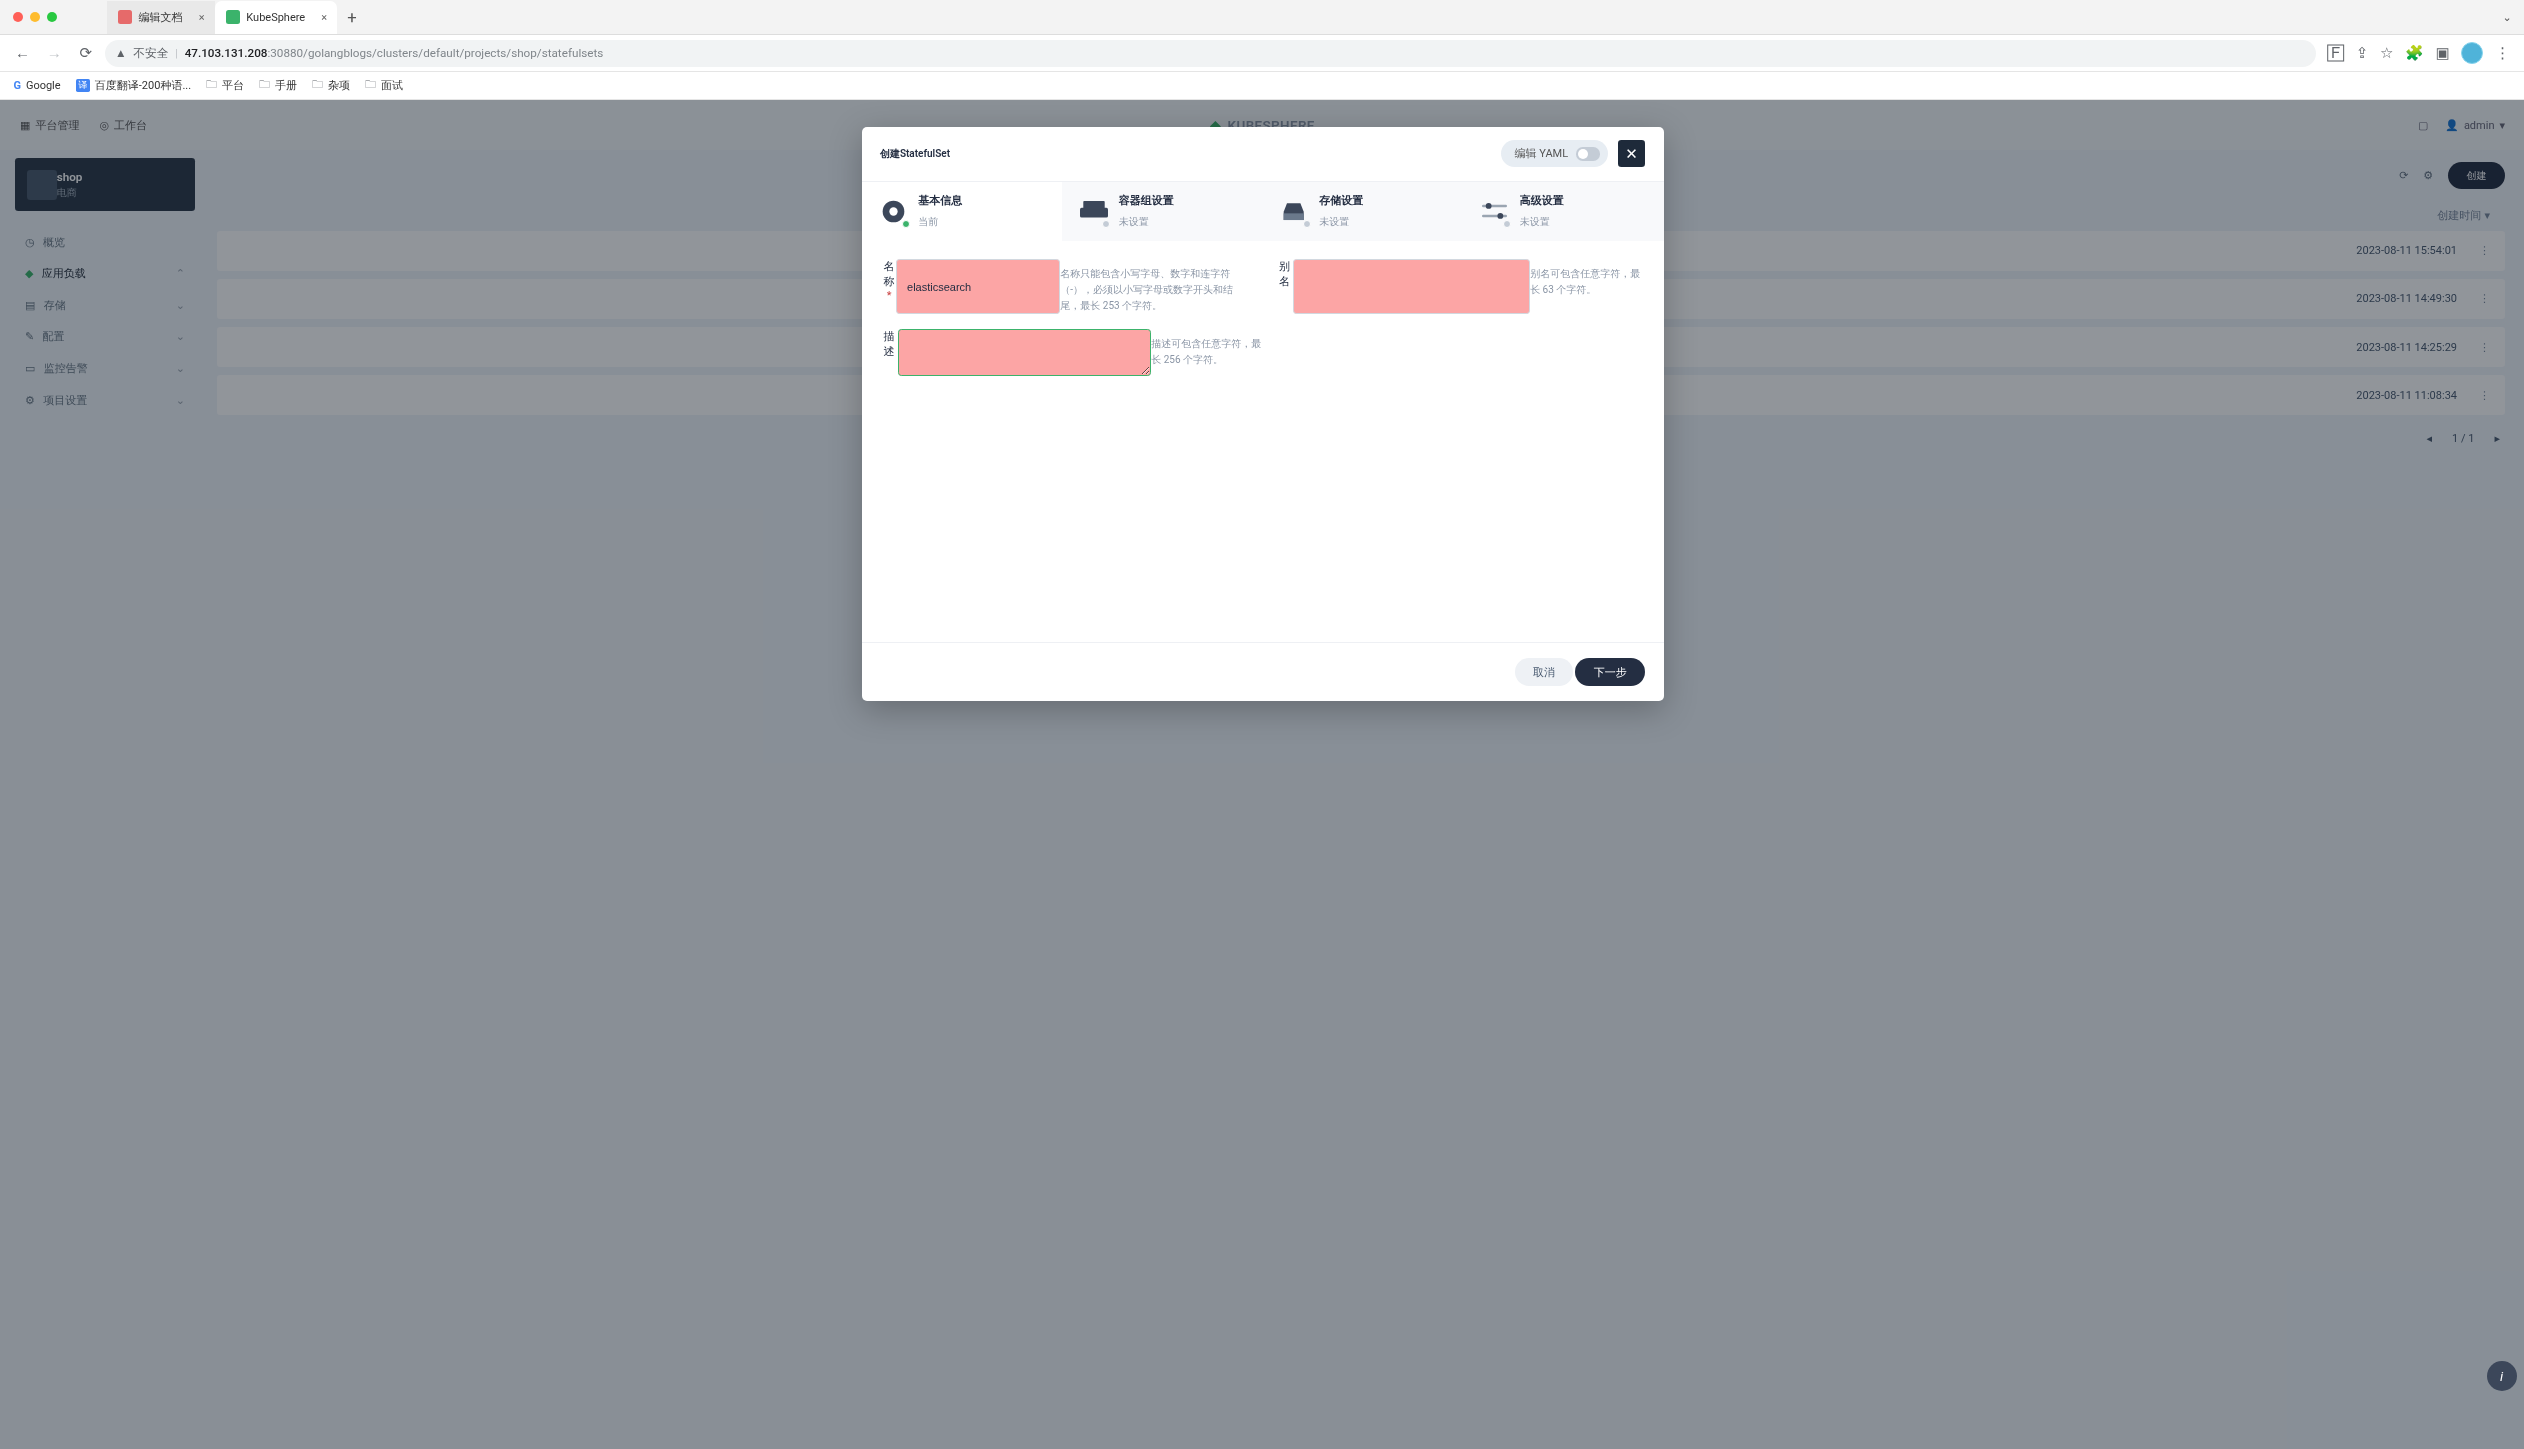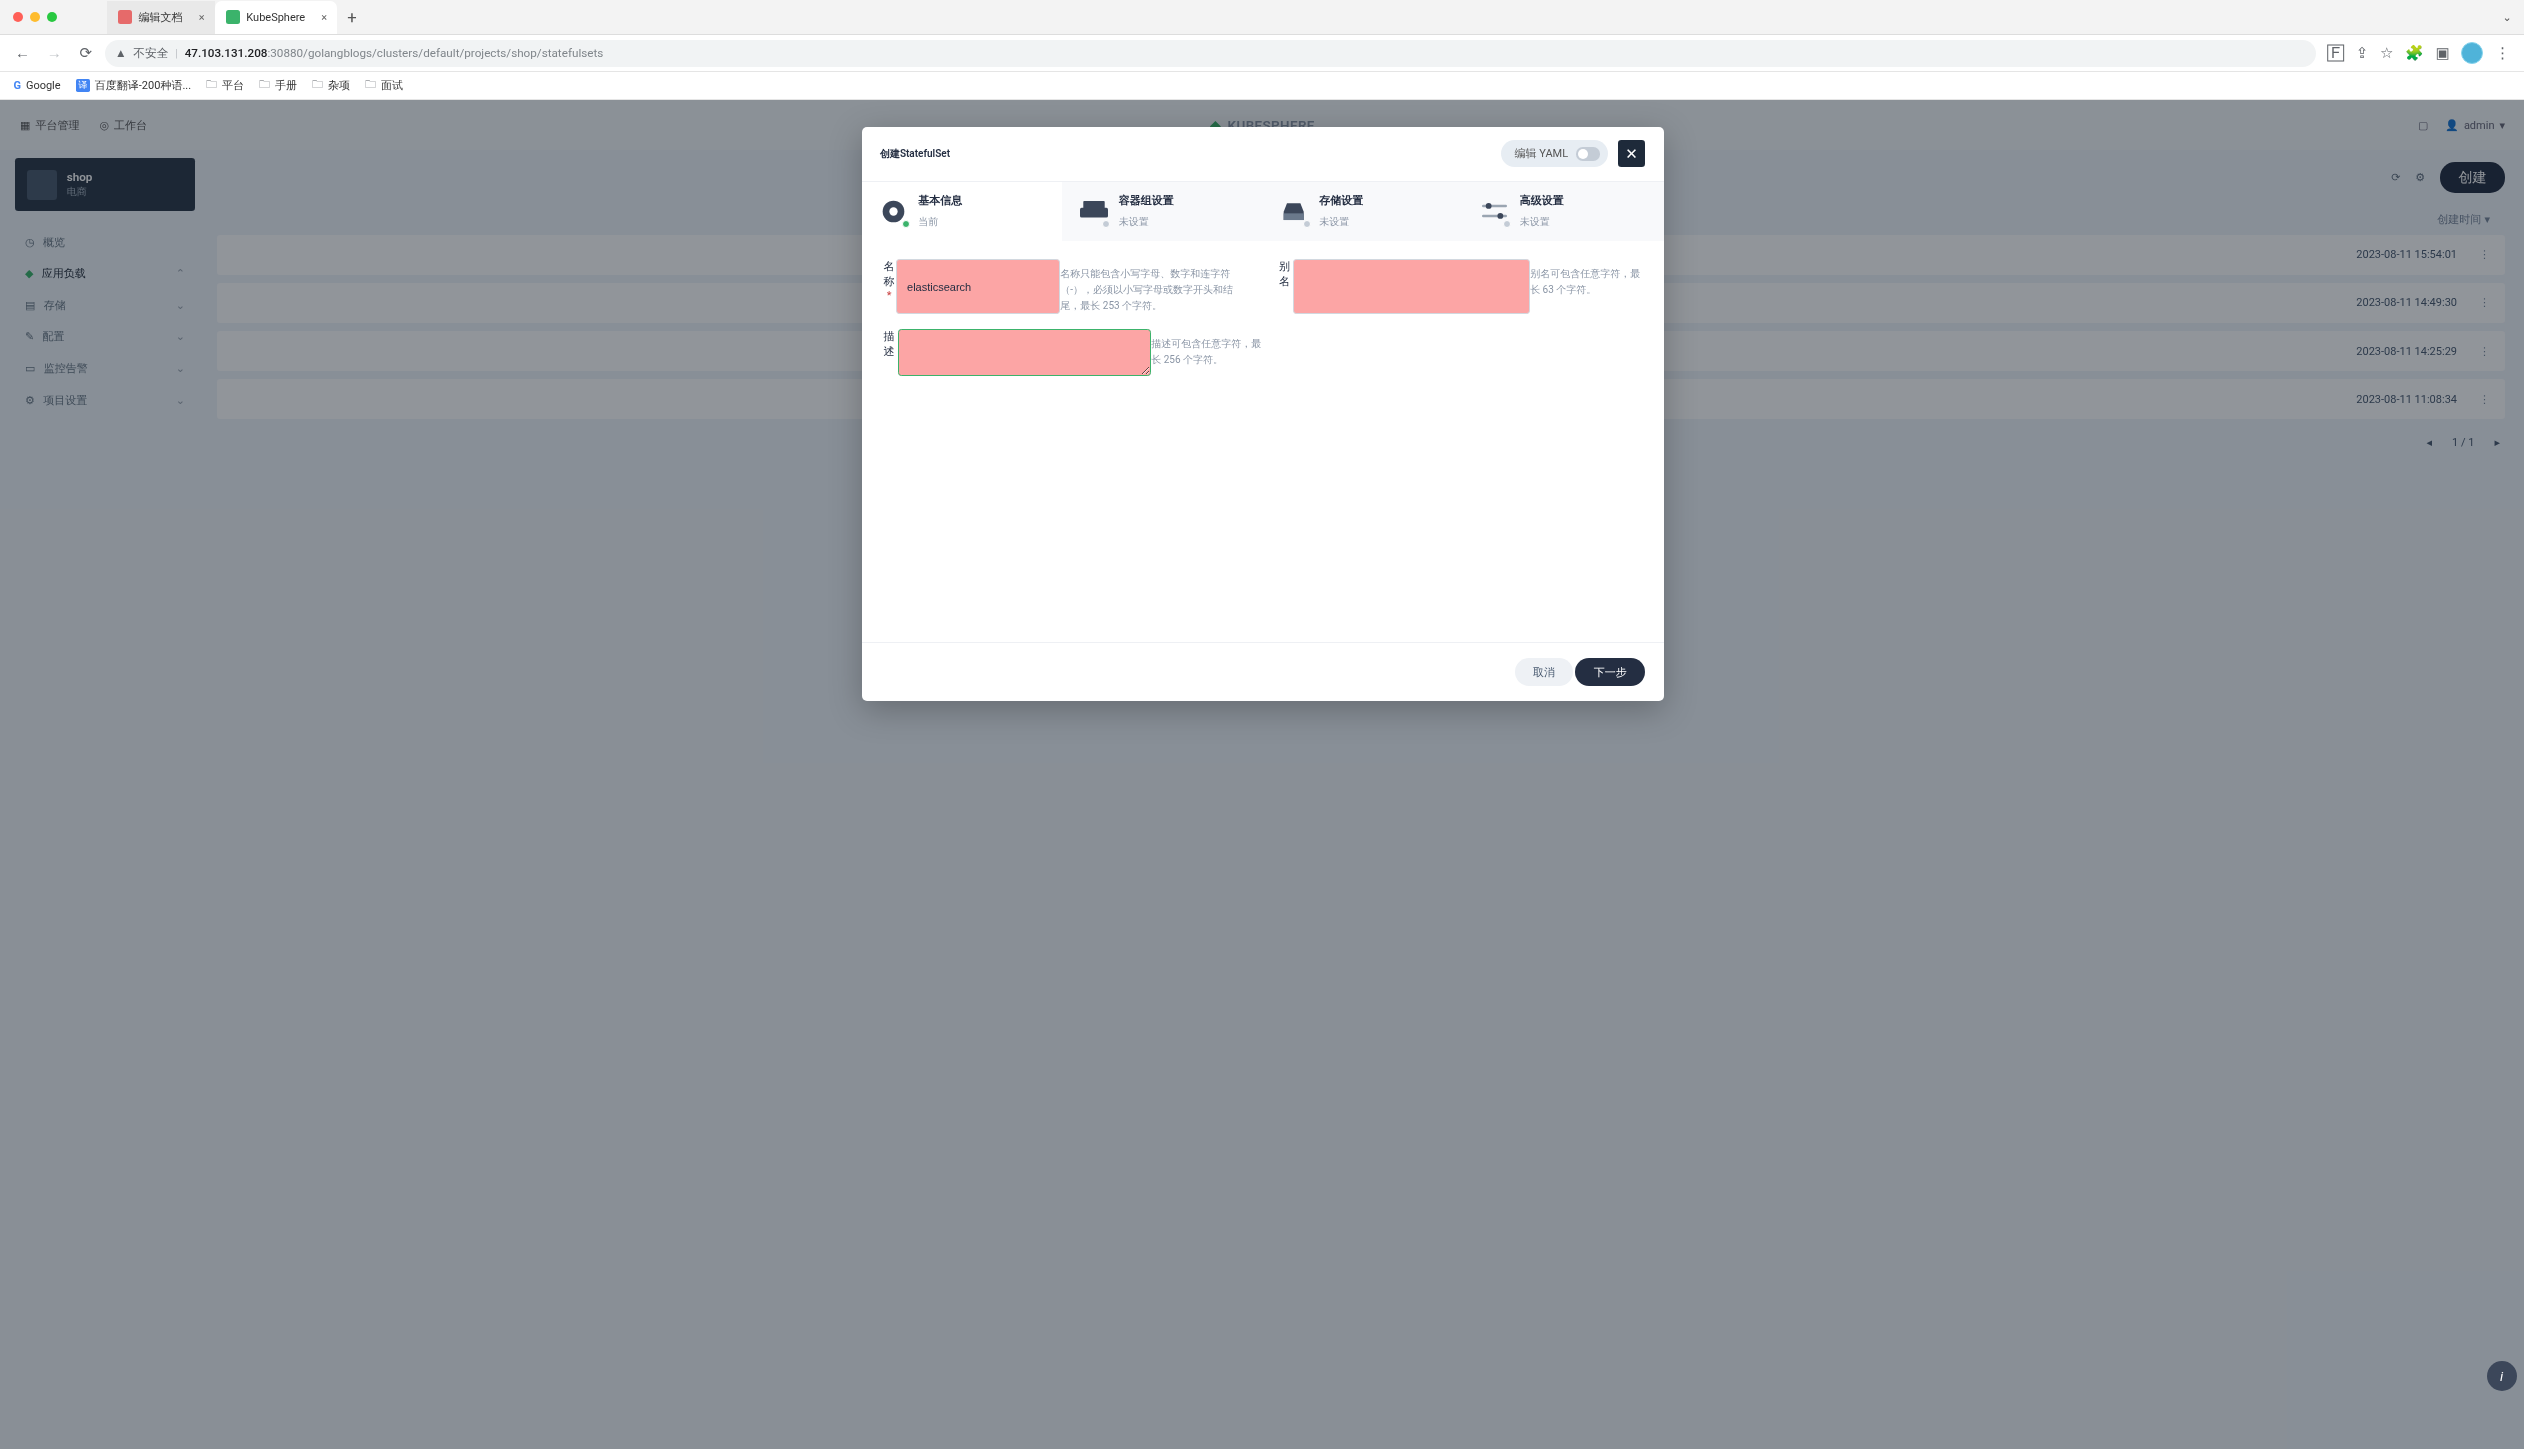--- a/index.html
+++ b/index.html
@@ -52,35 +52,35 @@
   
   .app{position:relative; height:calc(100% - 33px - 37px - 28px); background:#eff4f9;}
   .backdrop{position:absolute; inset:0; background:rgba(12,20,30,.45);}
   
   .ks-header{height:50px; background:#f5f7fa; display:flex; align-items:center; padding:0 20px; gap:20px; color:#555;}
   .ks-header .brand{margin:0 auto; position:absolute; left:50%; transform:translateX(-50%); font-weight:600; color:#8b97a8; font-size:13.4px; letter-spacing:0.4px; display:flex; align-items:center; gap:6.7px;}
   .ks-header .right{margin-left:auto; display:flex; align-items:center; gap:16.7px; color:#667;}
   .ks-header .item{display:flex; gap:5px; align-items:center; font-size:11px;}
   
   .sidebar{position:absolute; top:58px; left:15px; width:180px;}
-  .project-card{background:#2a3747; color:#fff; border-radius:3.3px; padding:11.7px; display:flex; gap:10px; align-items:flex-start; margin-bottom:15px;}
+  .project-card{background:#2a3747; color:#fff; border-radius:3.3px; padding:11.7px; display:flex; align-items:flex-end; margin-bottom:15px;}
   .project-card .pic{width:30px;height:30px;background:#4a5a6d;border-radius:3.3px;}
   .project-card .title{font-weight:600; font-size:11.7px;}
   .project-card .sub{color:#a8b4c1; font-size:10px; margin-top:1.7px;}
   .side-nav .sec{padding:8.3px 10px; color:#697886; font-size:11px; display:flex; align-items:center; gap:8.3px;}
   .side-nav .sec.exp{color:#26303e; font-weight:500;}
   .side-nav .sub-items{padding-left:30px;}
   .side-nav .sub-items div{padding:5.8px 0; color:#697886; font-size:11px;}
   .side-nav .sub-items div.active{color:#369a6a; font-weight:500;}
   .chev{margin-left:auto; color:#9aa5b1;}
   
   .listarea{position:absolute; top:62px; left:217px; right:20px;}
   .list-toolbar{display:flex; justify-content:flex-end; gap:15px; align-items:center; margin-bottom:10px;}
   .list-toolbar .iconbtn{color:#5f6d7e;}
-  .create-btn{background:#242e42; color:#fff; border-radius:15px; padding:6.7px 18.4px; font-size:14px;}
+  .create-btn{background:#242e42; color:#fff; border-radius:15px; padding:6.7px 18.4px; font-size:10px;}
   .list-head{display:flex; color:#79879c; font-size:11px; padding:8.3px 15px;}
   .list-head .col-time{margin-left:auto; display:flex; gap:3.3px; align-items:center;}
   .list-row{background:#fff; border-radius:3.3px; margin-bottom:8.3px; padding:13.4px 15px; display:flex; align-items:center; color:#495a70; font-size:11px;}
   .list-row .time{margin-left:auto; margin-right:22px;}
   .list-row .more{color:#79879c;}
   .pager{display:flex; justify-content:flex-end; align-items:center; gap:20px; padding:8.3px 5px; color:#495a70;}
   
   .modal{
     position:absolute; top:27px; left:50%; transform:translateX(-50%);
     width:802px; background:#fff; border-radius:5px; box-shadow:0 8.3px 33px rgba(0,0,0,.25);

